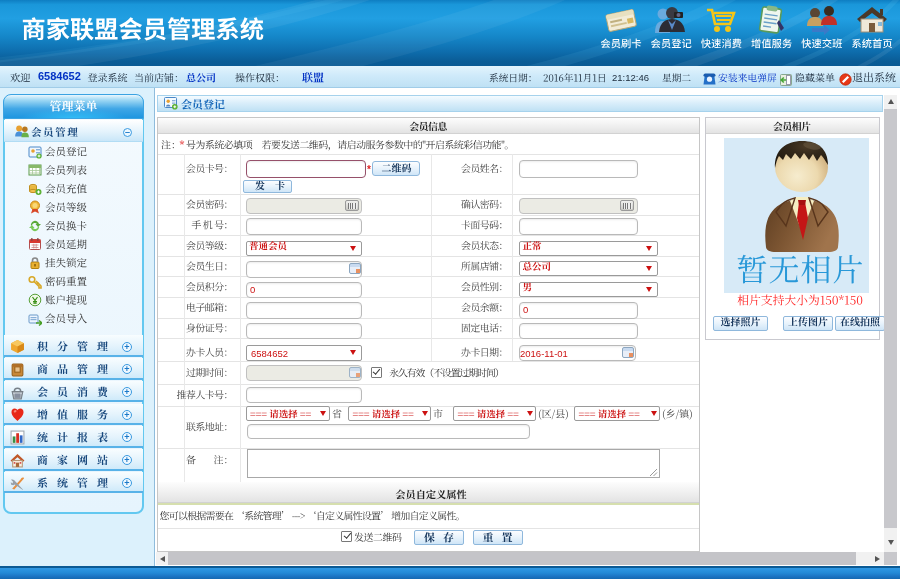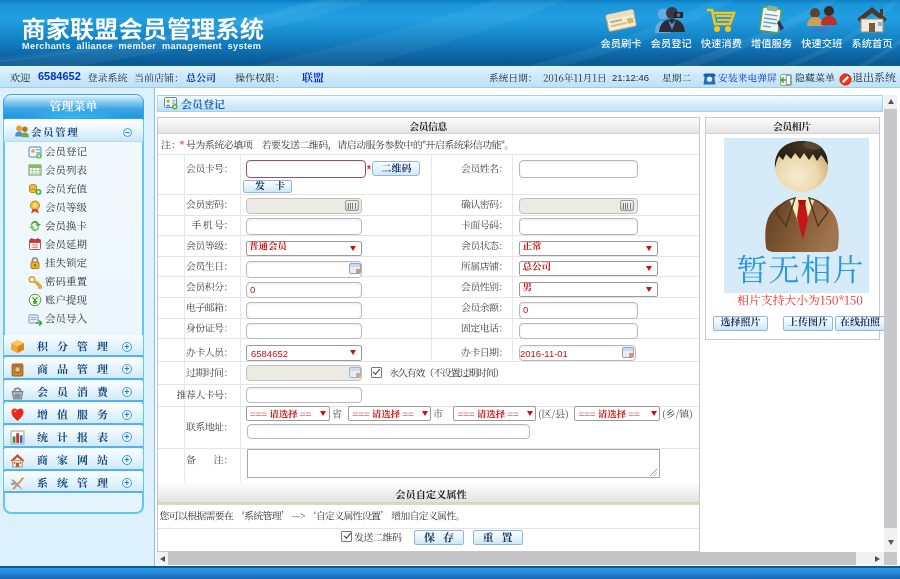--- a/index.html
+++ b/index.html
@@ -52,21 +52,20 @@
   <div id="header" class="abs">
     <svg class="abs" style="left:0;top:0" width="900" height="66" viewBox="0 0 900 66">
       <path d="M-60,75 Q240,45 430,-30" stroke="rgba(255,255,255,0.06)" stroke-width="16" fill="none"></path>
       <path d="M-60,66 Q280,34 450,-40" stroke="rgba(120,220,255,0.08)" stroke-width="5" fill="none"></path>
       <path d="M230,85 Q540,15 620,-45" stroke="rgba(255,255,255,0.05)" stroke-width="26" fill="none"></path>
       <path d="M420,95 Q700,40 800,-50" stroke="rgba(130,225,255,0.09)" stroke-width="10" fill="none"></path>
       <path d="M560,100 Q800,45 880,-40" stroke="rgba(255,255,255,0.07)" stroke-width="8" fill="none"></path>
       <path d="M660,105 Q870,55 910,-20" stroke="rgba(140,228,255,0.10)" stroke-width="5" fill="none"></path>
       <path d="M740,110 Q910,65 930,0" stroke="rgba(255,255,255,0.08)" stroke-width="4" fill="none"></path>
     </svg>
-    <div id="subtitle" class="abs">Merchants&nbsp; alliance&nbsp; member&nbsp; management&nbsp; system</div>
     <svg class="abs" style="left:603.0px;top:4px" width="36" height="32" viewBox="0 0 36 32">
         <g transform="rotate(-12 18 16)">
           <rect x="4" y="8" width="28" height="17" rx="2" fill="#f2ecd8" stroke="#b8a878"></rect>
           <rect x="4" y="8" width="28" height="5" rx="2" fill="#e8e0c0"></rect>
           <rect x="7" y="15" width="12" height="2" fill="#c0b080"></rect>
           <rect x="7" y="19" width="16" height="2" fill="#d0c090"></rect>
           <rect x="24" y="16" width="6" height="5" fill="#d8b860"></rect>
         </g>
       </svg>
       <svg class="abs" style="left:654.0px;top:4px" width="36" height="32" viewBox="0 0 36 32">

